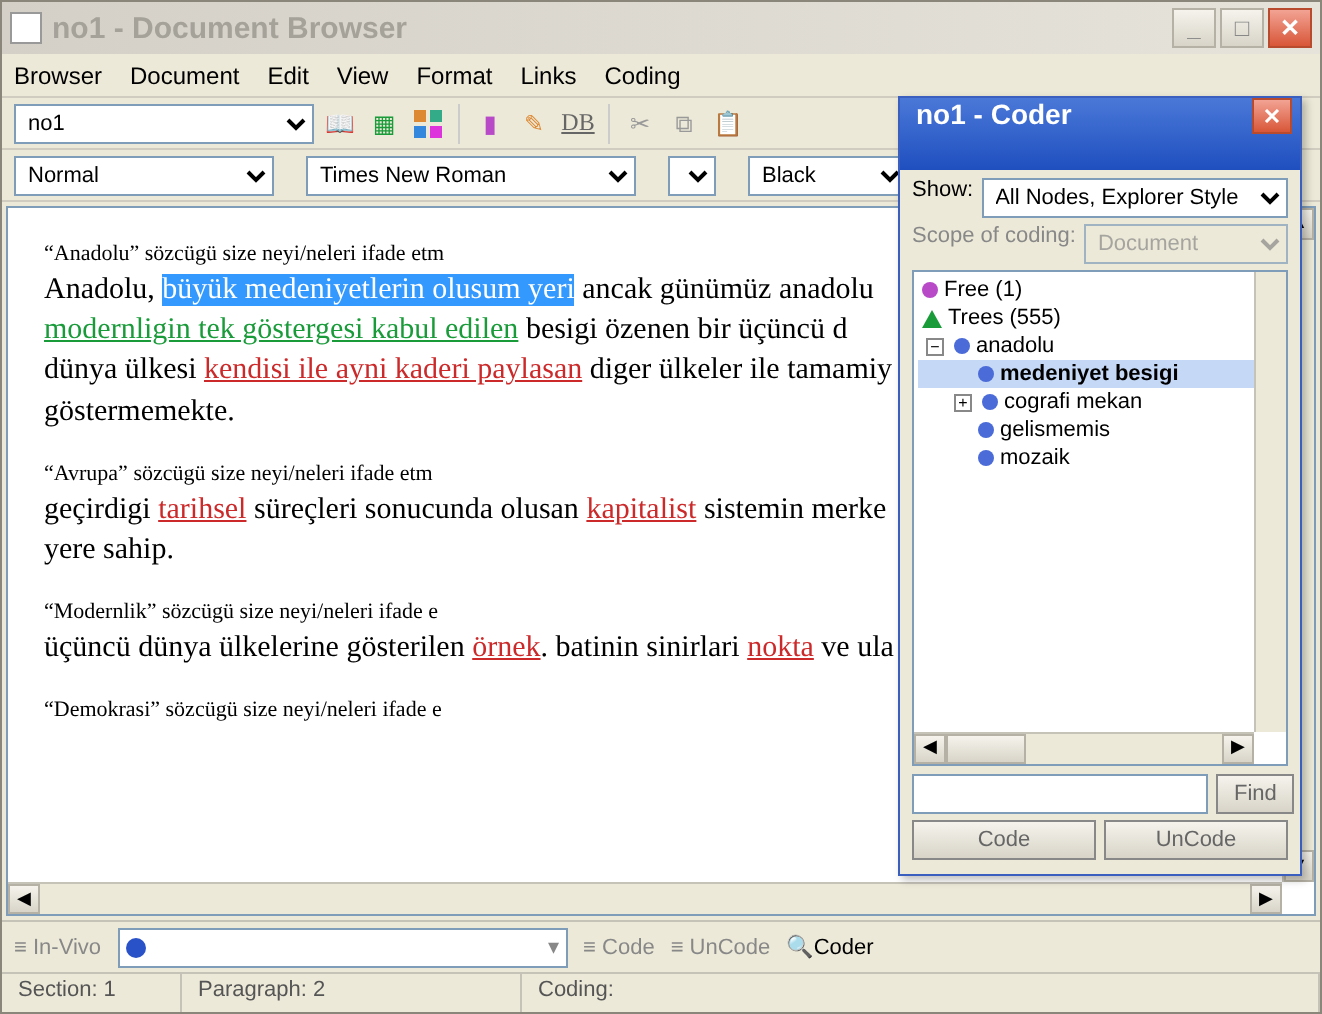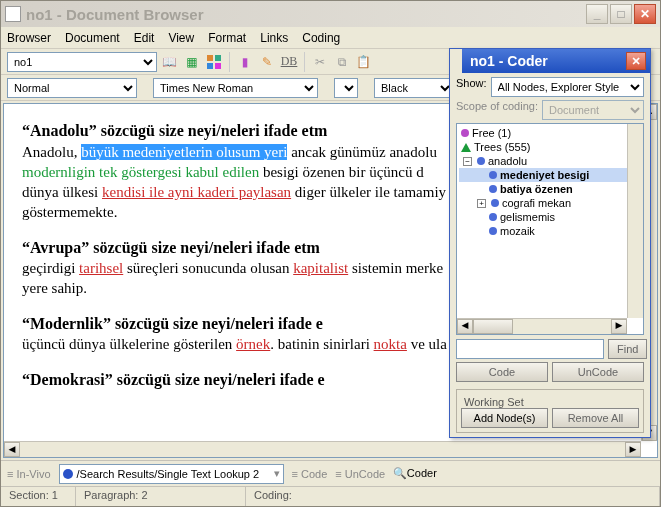--- a/index.html
+++ b/index.html
@@ -113,48 +113,47 @@
   }
   .doc-scroll .arrow { height:16px; background:linear-gradient(#f5f3ec,#d8d4c8); border:1px solid #b5b1a4; text-align:center; font-size:9px;}
   .doc-scroll .track { flex:1; }
   .doc-bottom-scroll {
     position: absolute; left:0; right:16px; bottom:0; height:16px;
     background:#ece9d8; border-top:1px solid #c5c2b8;
     display:flex;
   }
   .doc-bottom-scroll .arrow{ width:16px; background:linear-gradient(#f5f3ec,#d8d4c8); border:1px solid #b5b1a4; text-align:center; font-size:9px;}
   .doc-bottom-scroll .track{flex:1;}
-  .heading { font-weight: bold; font-size: 16px; margin-top: 14px; }
+  .heading { font-weight: normal; font-size: 11px; margin-top: 14px; }
   .heading:first-child { margin-top: 0; }
   .highlight { background: #3399ff; color: #fff; }
-  .link-green { color: #1a9b3a; }
+  .link-green { color: #1a9b3a; text-decoration: underline; }
   .link-red { color: #cc2a2a; text-decoration: underline; }
   
   .coder {
     position: absolute;
     right: 10px;
     top: 48px;
     width: 202px;
     height: 390px;
     background: #ece9d8;
     border: 1px solid #3a5fbf;
     box-shadow: 2px 2px 4px rgba(0,0,0,.25);
     display: flex;
     flex-direction: column;
     z-index: 50;
   }
   .coder-title {
-    height: 24px;
+    height: 36px;
     background: linear-gradient(#4a78d8, #1f4fbf);
     color:#fff;
     font-weight:bold;
     font-size:14px;
-    display:flex;align-items:center;
+    display:flex;
     padding:0 4px;
-    margin-left:12px;
   }
   .coder-title span{flex:1; padding-left:4px;}
   .coder-close{
     width:20px;height:18px;
     background:linear-gradient(#f2a394,#d85638);
     border:1px solid #b84a2e;color:#fff;
     display:flex;align-items:center;justify-content:center;
     font-family:Arial;font-weight:bold;font-size:11px;
   }
   .coder-body { padding:4px 6px; flex:1; display:flex; flex-direction:column; font-size:11px; color:#000;}
@@ -287,30 +286,29 @@
         <div class="track"></div>
         <div class="arrow">▶</div>
       </div>
     </div>
   </div>
 
   <div class="bottombar">
     <span>≡ <span>In-Vivo</span></span>
     <div class="combo2" style="width:225px">
       <span class="dot bigblue" style="margin-right:4px"></span>
-      <span style="color:#000">/Search Results/Single Text Lookup 2</span>
       <span style="margin-left:auto">▾</span>
     </div>
     <span>≡ <span>Code</span></span>
     <span>≡ <span>UnCode</span></span>
     <span style="color:#000">🔍<span>Coder</span></span>
   </div>
 
   <div class="statusbar">
-    <div class="cell" style="width:75px">Section:  1</div>
+    <div class="cell" style="width:90px">Section:  1</div>
     <div class="cell" style="width:170px">Paragraph:  2</div>
     <div class="cell flex">Coding:</div>
   </div>
 </div>
 
 <div class="coder">
   <div class="coder-title">
     <span>no1 - Coder</span>
     <div class="coder-close">✕</div>
   </div>
@@ -333,24 +331,20 @@
           <span>Trees (555)</span>
         </div>
       <div class="tree-item" style="padding-left:4px">
           <span class="exp">−</span>
           <span class="dot"></span>
           <span>anadolu</span>
         </div>
       <div class="tree-item sel" style="padding-left:30px">
           <span class="dot"></span>
           <b>medeniyet besigi</b>
-        </div>
-      <div class="tree-item" style="padding-left:30px">
-          <span class="dot"></span>
-          <b>batiya özenen</b>
         </div>
       <div class="tree-item" style="padding-left:18px">
           <span class="exp">+</span>
           <span class="dot"></span>
           <span>cografi mekan</span>
         </div>
       <div class="tree-item" style="padding-left:30px">
           <span class="dot"></span>
           <span>gelismemis</span>
         </div>
@@ -367,21 +361,14 @@
       </div>
     </div>
     <div class="row" style="margin-top:4px">
       <input class="combo" style="flex: 1 1 0%;">
       <button class="btn">Find</button>
     </div>
     <div class="row">
       <button class="btn" style="flex:1">Code</button>
       <button class="btn" style="flex:1">UnCode</button>
     </div>
-    <div class="fieldset">
-      <div class="fieldset-label">Working Set</div>
-      <div class="row" style="margin:0">
-        <button class="btn" style="flex:1;color:#000">Add Node(s)</button>
-        <button class="btn" style="flex:1">Remove All</button>
-      </div>
-    </div>
   </div>
 </div>
 
 </body></html>

